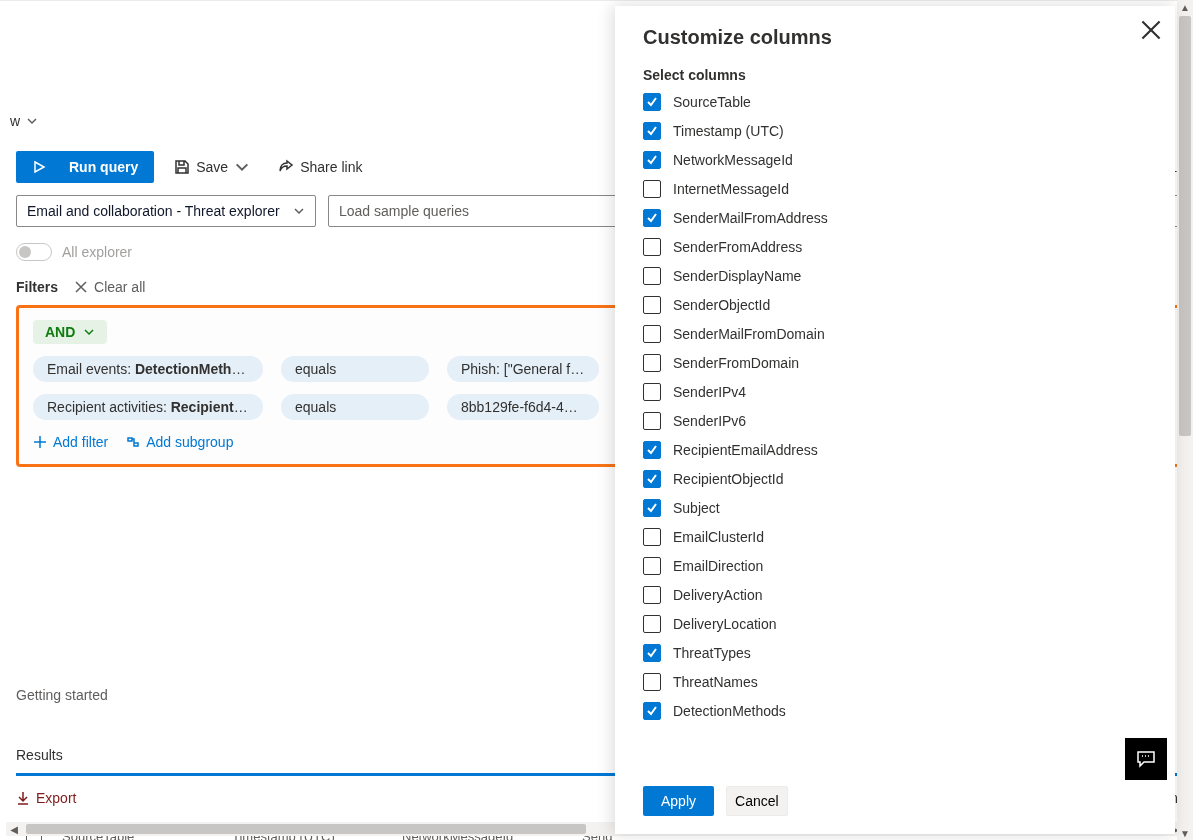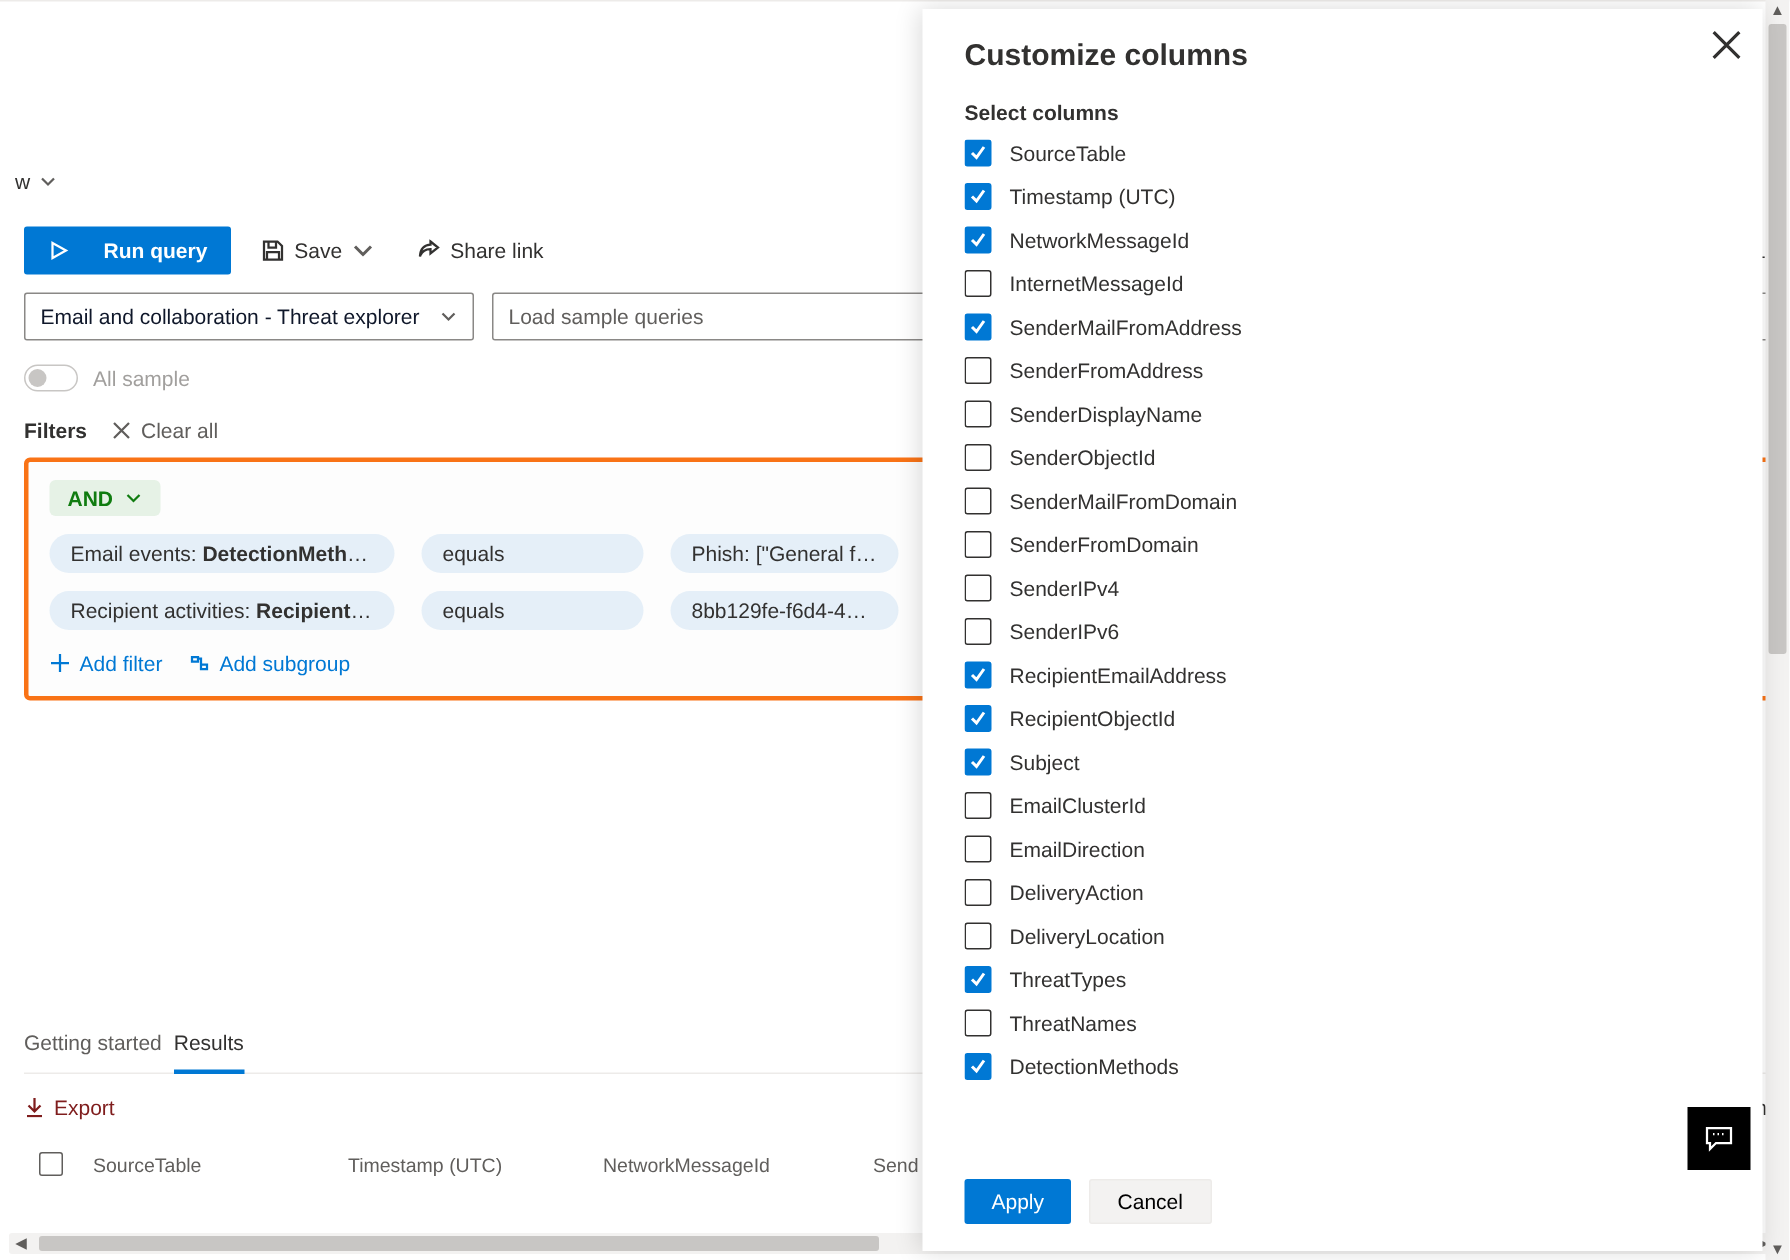--- a/index.html
+++ b/index.html
@@ -45,21 +45,21 @@
 .pill { background: #e5eff8; border-radius: 14px; padding: 5px 14px; color: #323130; white-space: nowrap; overflow: hidden; text-overflow: ellipsis; }
 .pill.col1 { width: 230px; }
 .pill.col2 { width: 148px; }
 .pill.col3 { width: 152px; }
 .pill .bold { font-weight: 600; }
 
 .add-row { display: flex; gap: 18px; margin-top: 14px; }
 .add-link { color: #0078d4; display: flex; align-items: center; gap: 6px; cursor: pointer; background: none; border: none; font-size: 14px; }
 .add-link svg { width: 14px; height: 14px; }
 
-.tabs { display: flex; gap: 8px; margin-top: 210px; border-bottom: 1px solid #edebe9; }
+.tabs { display: flex; gap: 24px; margin-top: 210px; border-bottom: 1px solid #edebe9; flex-direction: column; }
 .tab { padding: 10px 0; color: #605e5c; cursor: pointer; }
 .tab.active { color: #323130; border-bottom: 3px solid #0078d4; margin-bottom: -1px; font-weight: 400; }
 
 .results-toolbar { display: flex; align-items: center; gap: 8px; margin-top: 14px; }
 .export-link { color: #7f1d1d; display: flex; align-items: center; gap: 6px; cursor: pointer; }
 
 .table-head { display: flex; align-items: center; gap: 20px; margin-top: 22px; padding-left: 10px; color: #605e5c; font-size: 13px; }
 .table-head .cb { width: 16px; height: 16px; border: 1px solid #605e5c; border-radius: 2px; }
 .col-h { flex: none; }
 .col-h.w1 { width: 150px; }
@@ -82,21 +82,21 @@
 .panel-sub { font-weight: 600; margin-bottom: 10px; }
 .col-list { display: flex; flex-direction: column; gap: 11px; overflow: auto; flex: 1; }
 .col-item { display: flex; align-items: center; gap: 12px; cursor: pointer; }
 .col-cb { width: 18px; height: 18px; border: 1px solid #323130; border-radius: 2px; display: flex; align-items: center; justify-content: center; flex-shrink: 0; }
 .col-cb.checked { background: #0078d4; border-color: #0078d4; }
 .col-cb.checked svg { display: block; }
 .col-cb svg { display: none; width: 12px; height: 12px; }
 .col-cb svg path { stroke: #fff; stroke-width: 2; fill: none; }
 .panel-foot { display: flex; gap: 12px; padding-top: 16px; }
 .btn-apply { background: #0078d4; color: #fff; border: none; padding: 6px 18px; border-radius: 2px; font-size: 14px; cursor: pointer; }
-.btn-cancel { background: #f3f2f1; border: 1px solid #edebe9; padding: 6px 18px; border-radius: 2px; font-size: 14px; cursor: pointer; }
+.btn-cancel { background: #f3f2f1; border: 1px solid #edebe9; padding: 6px 8px; border-radius: 2px; font-size: 14px; cursor: pointer; }
 
 
 .feedback { position: absolute; right: 26px; bottom: 60px; width: 42px; height: 42px; background: #000; display: flex; align-items: center; justify-content: center; cursor: pointer; }
 .feedback svg { width: 20px; height: 20px; stroke: #fff; fill: none; stroke-width: 1.5; }
 
 svg.icon path, svg.icon line, svg.icon polyline { stroke: currentColor; fill: none; stroke-width: 1.5; }
 </style>
 </head>
 <body>
 
@@ -147,21 +147,21 @@
           <path d="M2 4l4 4 4-4"></path>
         </svg>
     </div>
     <div class="dropdown wide">
       <span class="dropdown-text">Load sample queries</span>
     </div>
   </div>
 
   <div class="filters-toggle-row">
     <div class="toggle"></div>
-    <span class="all-filters-label">All sample</span>
+    <span class="all-filters-label">All explorer</span>
   </div>
 
   <div class="filter-header">
     <span class="filter-header-label">Filters</span>
     <div class="clear-all">
       <svg class="icon" width="14" height="14" viewBox="0 0 14 14">
           <path d="M2 2l10 10M12 2L2 12"></path>
         </svg>
       <span>Clear all</span>
     </div>

